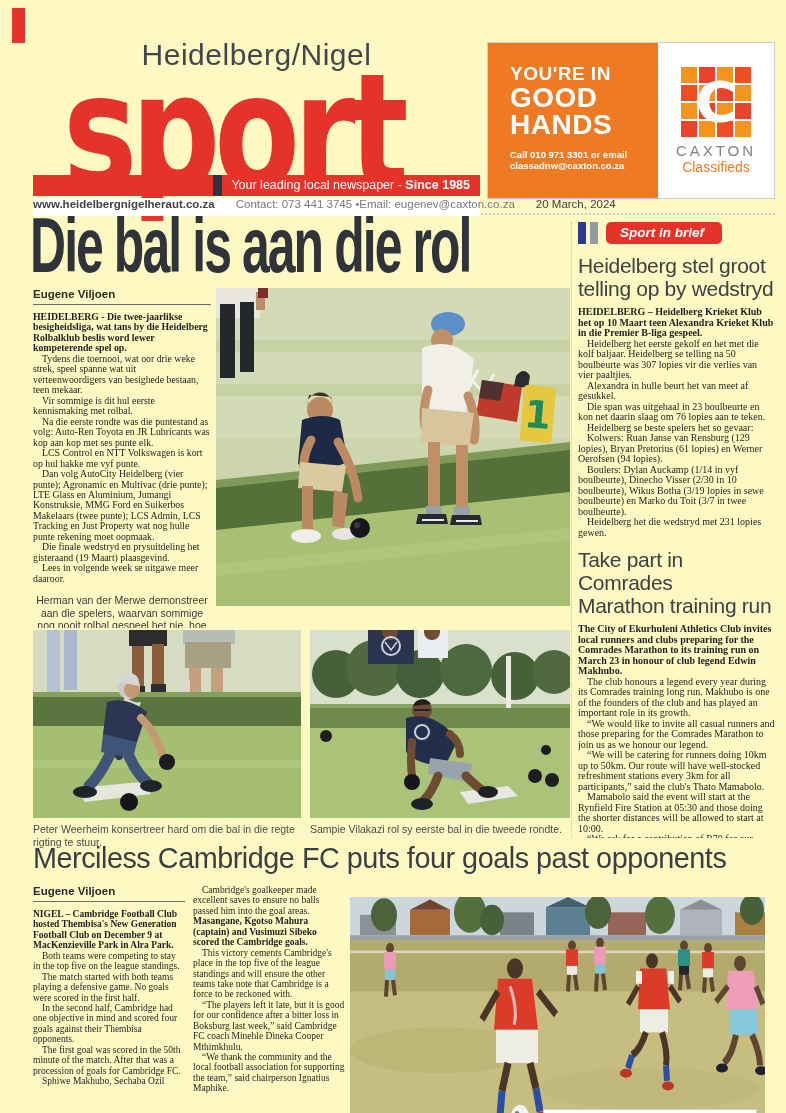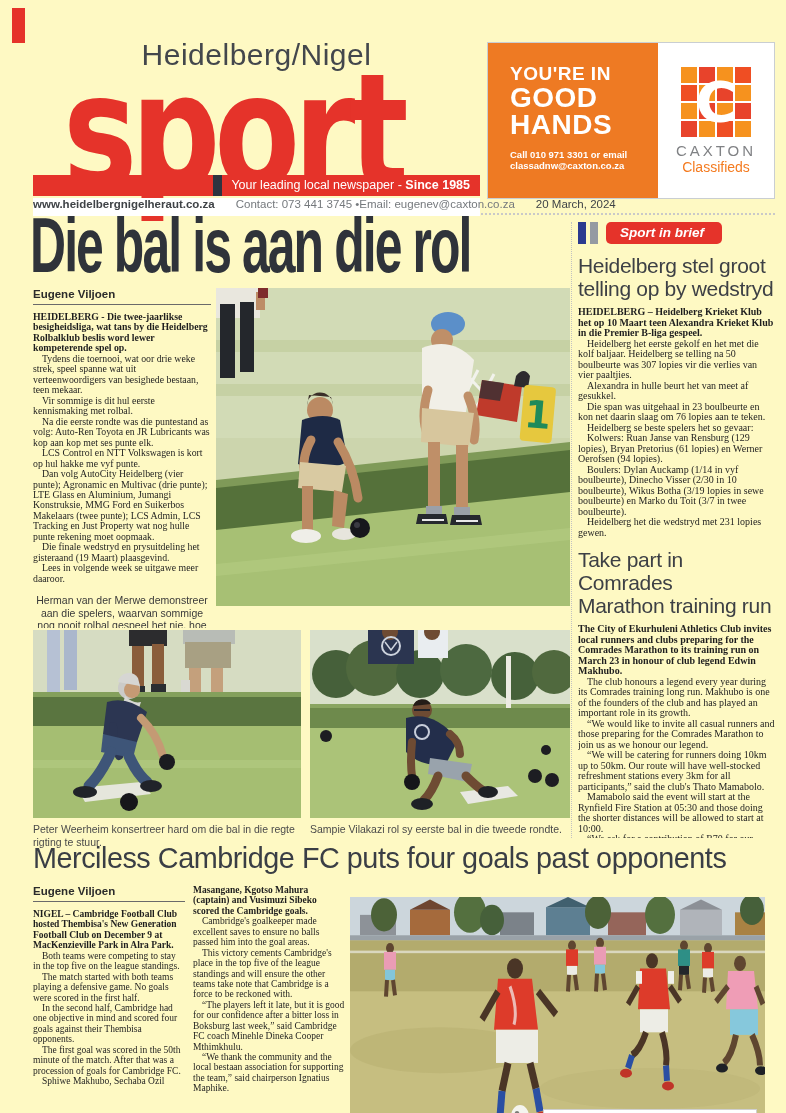--- a/index.html
+++ b/index.html
@@ -351,25 +351,25 @@
           <p class="para first">NIGEL – Cambridge Football Club hosted Thembisa's New Generation Football Club on December 9 at MacKenzieville Park in Alra Park.</p>
           <p class="para">Both teams were competing to stay in the top five on the league standings.</p>
           <p class="para">The match started with both teams playing a defensive game. No goals were scored in the first half.</p>
           <p class="para">In the second half, Cambridge had one objective in mind and scored four goals against their Thembisa opponents.</p>
           <p class="para">The first goal was scored in the 50th minute of the match. After that was a procession of goals for Cambridge FC.</p>
           <p class="para">Sphiwe Makhubo, Sechaba Ozil</p>
         </div>
     </div>
     <div class="b-col2">
       <div class="body-serif">
+          <p class="para">Cambridge's goalkeeper made excellent saves to ensure no balls passed him into the goal areas.</p>
           <p class="para first">Masangane, Kgotso Mahura (captain) and Vusimuzi Sibeko scored the Cambridge goals.</p>
-          <p class="para">Cambridge's goalkeeper made excellent saves to ensure no balls passed him into the goal areas.</p>
           <p class="para">This victory cements Cambridge's place in the top five of the league standings and will ensure the other teams take note that Cambridge is a force to be reckoned with.</p>
           <p class="para">“The players left it late, but it is good for our confidence after a bitter loss in Boksburg last week,” said Cambridge FC coach Minehle Dineka Cooper Mthimkhulu.</p>
-          <p class="para">“We thank the community and the local bestaan association for supporting the team,” said chairperson Ignatius Maphike.</p>
+          <p class="para">“We thank the community and the local football association for supporting the team,” said chairperson Ignatius Maphike.</p>
         </div>
     </div>
   </section>
 
   <figure class="photo" id="photo-soccer" style="margin:0">
     <svg viewBox="0 0 415 188" preserveAspectRatio="none">
       <rect width="415" height="188" fill="#c2ba7d"></rect>
       <rect width="415" height="34" fill="#ccd6dc"></rect>
       <rect x="10" y="14" width="36" height="16" fill="#8d9298"></rect>
       <rect x="60" y="10" width="40" height="20" fill="#a56a3c"></rect>

